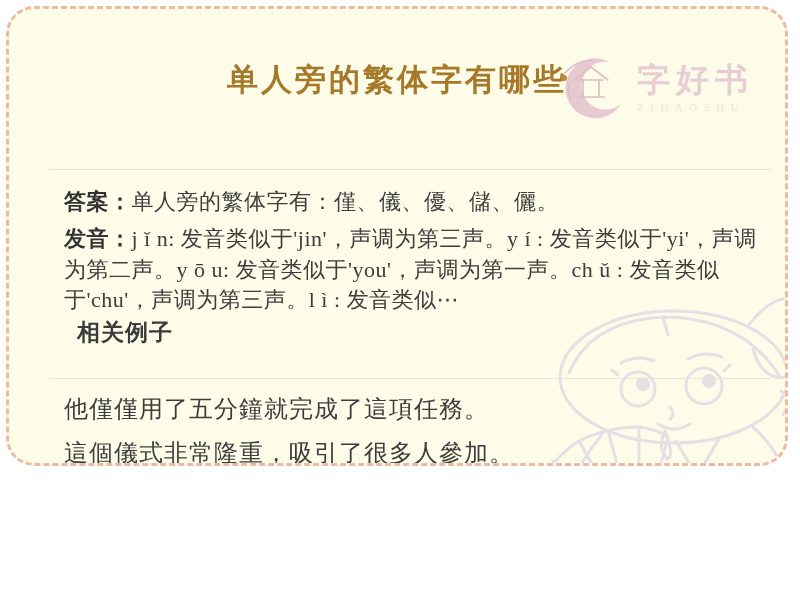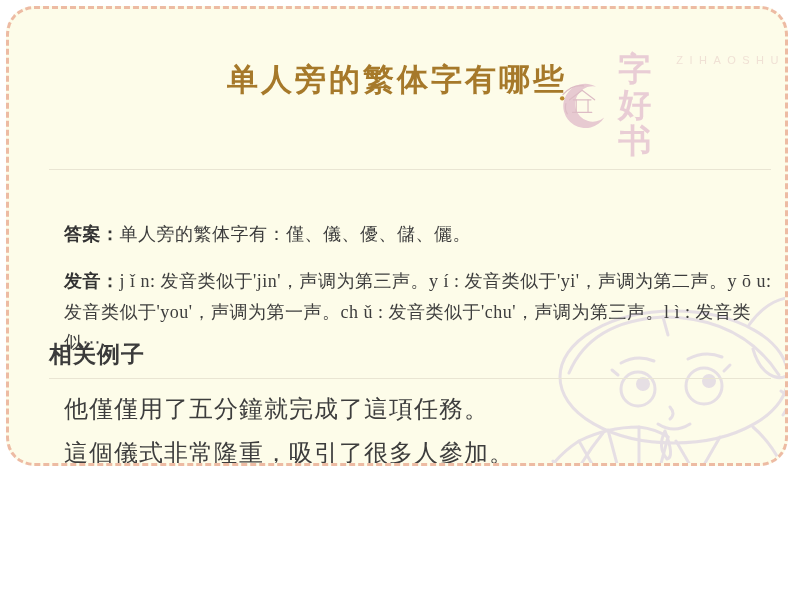--- a/index.html
+++ b/index.html
@@ -39,33 +39,33 @@
     color: #A6792A;
   }
   
   .logo {
     position: absolute;
     left: 548px; top: 42px;
     display: flex;
     align-items: center;
     gap: 8px;
   }
-  .logo-text { display: flex; flex-direction: row; }
+  .logo-text { display: flex; flex-direction: column; }
   .logo-name {
     font-size: 33px;
     font-weight: bold;
     color: #E9CDD5;
     letter-spacing: 6px;
     line-height: 36px;
   }
   .logo-sub {
     font-size: 11px;
     letter-spacing: 6.5px;
     color: #F0E1D5;
-    font-family: Liberation Sans, sans-serif;
+    font-family: Liberation Serif, serif;
     margin-top: 3px;
   }
   .section-heading {
     position: absolute;
     left: 40px;
     font-size: 23px;
     font-weight: bold;
     color: #3B3B3B;
     letter-spacing: 1px;
   }
@@ -73,40 +73,39 @@
     position: absolute;
     left: 40px;
     width: 722px;
     height: 0;
     border-top: 1px solid #E9E5D3;
   }
   .body-text {
     position: absolute;
     left: 55px;
     width: 708px;
-    font-size: 18px;
+    font-size: 22px;
     line-height: 30.5px;
     color: #3D3D3D;
     letter-spacing: 0.5px;
-    margin-top: 32px;
   }
   .body-text b { color: #333333; }
   .example {
     position: absolute;
     left: 55px;
     width: 700px;
     font-size: 24px;
     color: #3D3D3D;
     letter-spacing: 1px;
   }
   #heading-answer { top: 117px; }
   #divider-1 { top: 160px; }
   #answer-row { top: 178px; }
-  #pronunciation-row { top: 225px; }
-  #heading-examples { top: 330px; }
+  #pronunciation-row { top: 215px; }
+  #heading-examples { top: 308px; margin-left: 28px; }
   #divider-2 { top: 369px; }
   #example-1 { top: 384px; }
   #example-2 { top: 428px; }
 </style>
 </head>
 <body>
 
 <div class="card">
 
   <svg class="watermark" viewBox="0 0 340 340">

